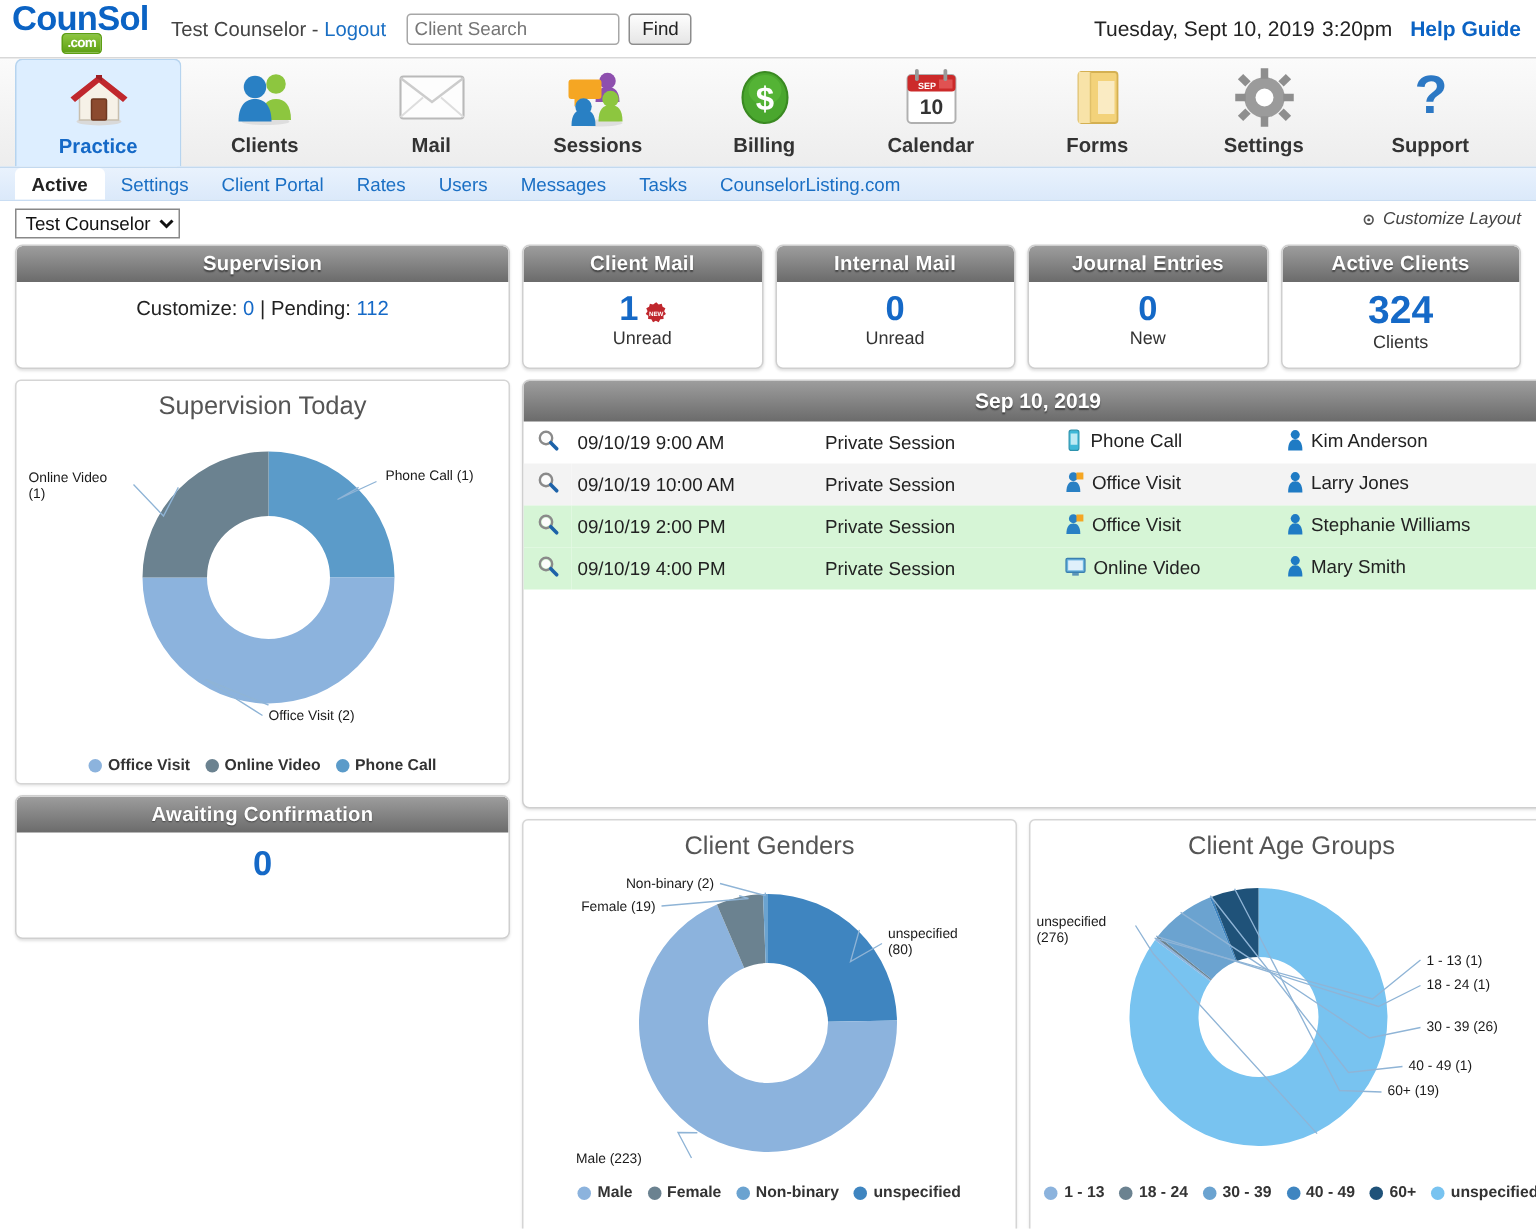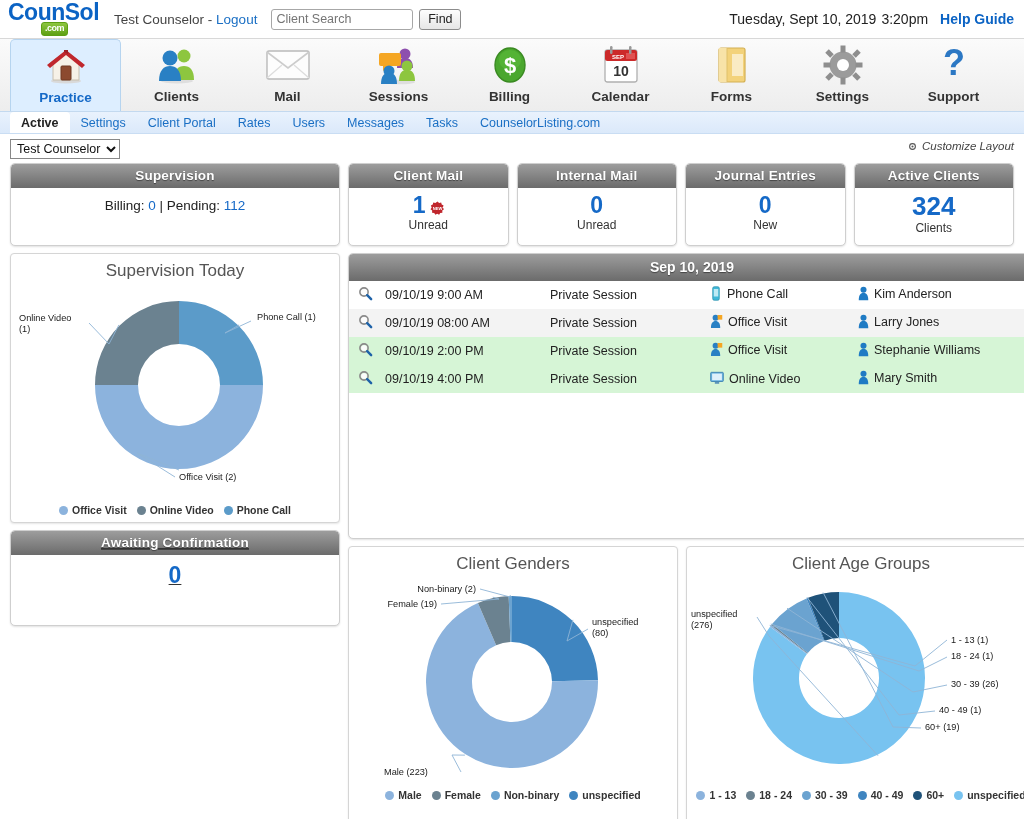--- a/index.html
+++ b/index.html
@@ -260,21 +260,21 @@
   table.sessions tr.green { background: #d6f5d6; }
   .td-icon { width: 32px; text-align: center; }
   .td-date { width: 165px; white-space: nowrap; }
   .td-type { width: 160px; }
   .td-mode { width: 148px; white-space: nowrap; }
   .td-client { white-space: nowrap; }
   .cellicon { display: inline-block; vertical-align: middle; margin-right: 5px; }
   .sessions-spacer { height: 145px; }
 
   
-  .awaiting-panel { margin-top: 7px; text-decoration: underline; }
+  .awaiting-panel { margin-top: 7px; }
   .awaiting-panel .panel-body { text-align: center; height: 70px; padding-top: 7px; }
   .awaiting-panel .bignum { font-size: 23px; font-weight: bold; color: #1569c7; }
 
   .bottom-charts { display: flex; gap: 8px; }
   .genders-panel { width: 330px; height: 283px; }
   .ages-panel { flex: 1; height: 283px; }
 
   .legend {
     display: flex; flex-wrap: wrap; justify-content: center;
     gap: 4px 10px; font-size: 10.5px; font-weight: bold; color: #333;
@@ -443,21 +443,21 @@
         <circle cx="8" cy="8" r="1.5" fill="#555"></circle>
       </svg>
       <span>Customize Layout</span>
     </div>
   </div>
 
   <div class="stats-row">
     <div class="panel supervision-panel">
       <div class="panel-head">Supervision</div>
       <div class="panel-body">
-        <span>Billing: </span><a href="#">0</a><span> | </span><span>Pending: </span><a href="#">112</a>
+        <span>Customize: </span><a href="#">0</a><span> | </span><span>Pending: </span><a href="#">112</a>
       </div>
     </div>
     <div id="kpiHost" style="display:flex;gap:8px;flex:1;">
         <div class="panel kpi">
           <div class="panel-head">Client Mail</div>
     <div class="panel-body">
       <div><span class="bignum">1</span><span class="new-badge"><svg width="15" height="15" viewBox="0 0 16 16">
                   <path d="M8 0.6 l1.7 1.5 2.2-.5 .6 2.2 2 1 -.9 2.1 1.3 1.9 -1.8 1.4 .1 2.3 -2.3 .2 -1.2 2 -2-1 -2 1 -1.2-2 -2.3-.2 .1-2.3 -1.8-1.4 1.3-1.9 -.9-2.1 2-1 .6-2.2 2.2 .5z" fill="#c0272d"></path>
                   <text x="8" y="10" font-size="4.4" font-weight="bold" fill="#ffffff" text-anchor="middle" font-family="Liberation Sans, sans-serif">NEW</text>
                 </svg></span></div>
@@ -550,21 +550,21 @@
                       <circle cx="6" cy="3.9" r="3.3" fill="#1f7bc4"></circle>
                       <path d="M0.8 15.4 C0.8 9.6 3 7.3 6 7.3 C9 7.3 11.2 9.6 11.2 15.4 Z" fill="#1f7bc4"></path>
                     </svg></span><span>Kim Anderson</span></td>
               </tr>
               <tr class="alt">
     <td class="td-icon"><span><svg width="15" height="15" viewBox="0 0 16 16">
                       <circle cx="6.4" cy="6.4" r="4.4" fill="none" stroke="#8a8a8a" stroke-width="1.7"></circle>
                       <circle cx="6.4" cy="6.4" r="3" fill="#fcfcfc"></circle>
                       <path d="M9.8 9.8 L14 14" stroke="#1d62a8" stroke-width="2.6" stroke-linecap="round"></path>
                     </svg></span></td>
-    <td class="td-date">09/10/19 08:00 AM</td>
+    <td class="td-date">09/10/19 10:00 AM</td>
     <td class="td-type">Private Session</td>
     <td class="td-mode"><span class="cellicon"><svg width="13" height="15" viewBox="0 0 14 16">
                       <circle cx="6" cy="4" r="3.2" fill="#2980c4"></circle>
                       <path d="M1 15 C1 9.6 3 7.4 6 7.4 C9 7.4 11 9.6 11 15 Z" fill="#2980c4"></path>
                       <rect x="8.2" y="1" width="5" height="5" fill="#f5a623"></rect>
                     </svg></span><span>Office Visit</span></td>
     <td class="td-client"><span class="cellicon"><svg width="11" height="15" viewBox="0 0 12 16">
                       <circle cx="6" cy="3.9" r="3.3" fill="#1f7bc4"></circle>
                       <path d="M0.8 15.4 C0.8 9.6 3 7.3 6 7.3 C9 7.3 11.2 9.6 11.2 15.4 Z" fill="#1f7bc4"></path>
                     </svg></span><span>Larry Jones</span></td>

